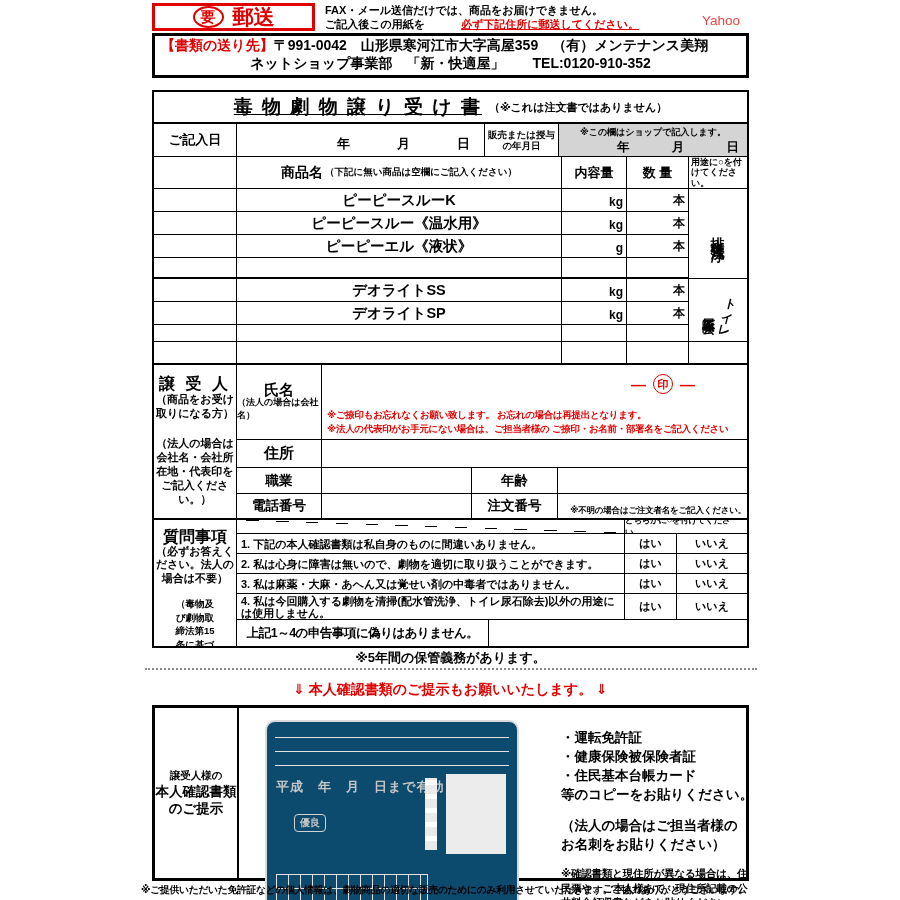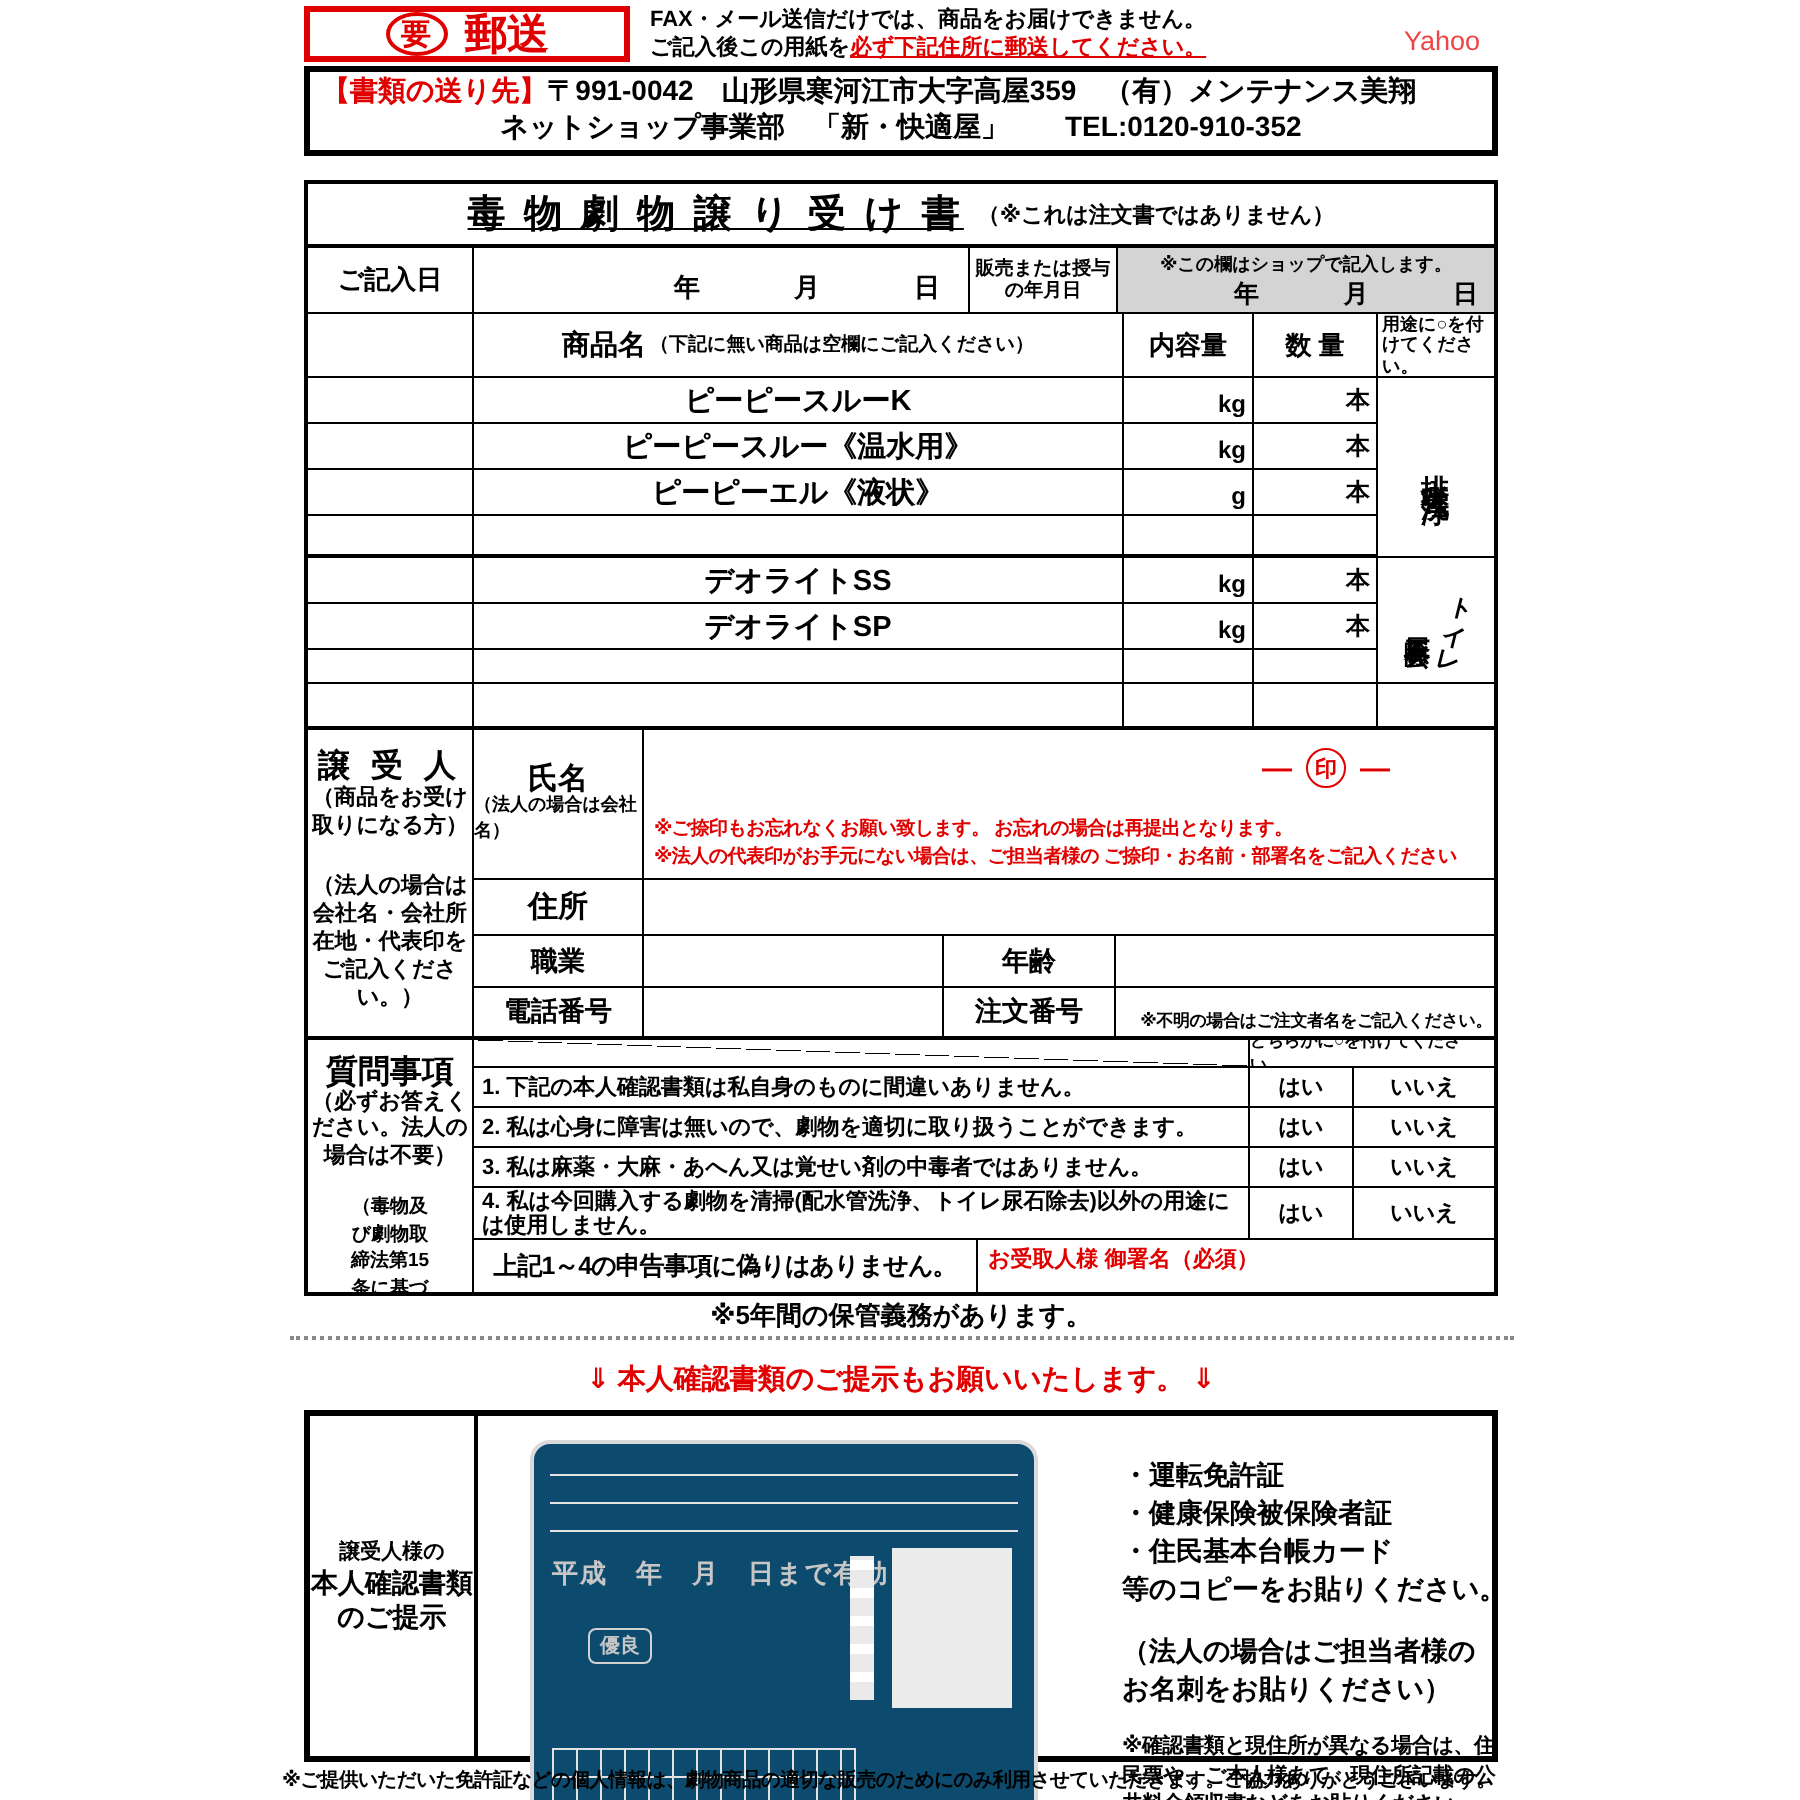--- a/index.html
+++ b/index.html
@@ -5,21 +5,21 @@
   * { box-sizing: border-box; margin:0; padding:0; }
   html,body { width:900px; height:900px; background:#fff; }
   body { font-family:"Liberation Sans","DejaVu Sans",sans-serif; color:#000; position:relative; font-weight:bold; }
   .abs { position:absolute; }
   .red { color:#e00000; }
 
   
   #mail-stamp { left:152px; top:3px; width:163px; height:28px; border:3px solid #e00000; display:flex; align-items:center; justify-content:center; gap:9px; color:#e00000; font-size:21px; }
   #mail-stamp .circle { width:31px; height:22px; border:2px solid #e00000; border-radius:50%; font-size:15px; display:flex; align-items:center; justify-content:center; }
   #fax-note { left:325px; top:4px; font-size:11px; line-height:13.5px; }
-  #fax-note .u { text-decoration:underline; }
+  #fax-note .u { text-decoration:underline;margin-left:36px; }
   #brand { left:702px; top:13px; font-size:13.5px; font-weight:normal; color:#ef4444; }
   #send-box { left:152px; top:33px; width:597px; height:45px; border:3px solid #000; font-size:14px; padding:1px 6px 0 6px; }
   #send-box .l1 { white-space:nowrap; }
   #send-box .l2 { text-align:center; }
 
   
   #form { left:152px; top:90px; width:597px; border:2px solid #000; background:#fff; }
   .title-row { height:32px; border-bottom:2px solid #000; display:flex; align-items:center; justify-content:center; gap:7px; }
   .title { font-size:19px; text-decoration:underline; letter-spacing:2px; }
   .title-note { font-size:11px; }
@@ -273,23 +273,20 @@
 
     <div class="qc q-text" style="grid-row:4;">3. 私は麻薬・大麻・あへん又は覚せい剤の中毒者ではありません。</div>
     <div class="qc q-ans" style="grid-column:4; grid-row:4;">はい</div>
     <div class="qc q-ans lastcol" style="grid-column:5; grid-row:4;">いいえ</div>
 
     <div class="qc q-text" style="grid-row:5;">4. 私は今回購入する劇物を清掃(配水管洗浄、トイレ尿石除去)以外の用途には使用しません。</div>
     <div class="qc q-ans" style="grid-column:4; grid-row:5;">はい</div>
     <div class="qc q-ans lastcol" style="grid-column:5; grid-row:5;">いいえ</div>
 
     <div class="qc decl nbb" style="grid-row:6;">上記1～4の申告事項に偽りはありません。</div>
-    <div class="qc sig lastcol nbb" style="grid-row:6;">
-      <span class="sig-label">お受取人様 御署名（必須）</span>
-    </div>
   </div>
 </div>
 
 <div id="retention" class="abs">※5年間の保管義務があります。</div>
 <div id="dashes" class="abs"></div>
 <div id="id-request" class="abs">
   <span>⇓</span>
   <span>本人確認書類のご提示もお願いいたします。</span>
   <span>⇓</span>
 </div>

